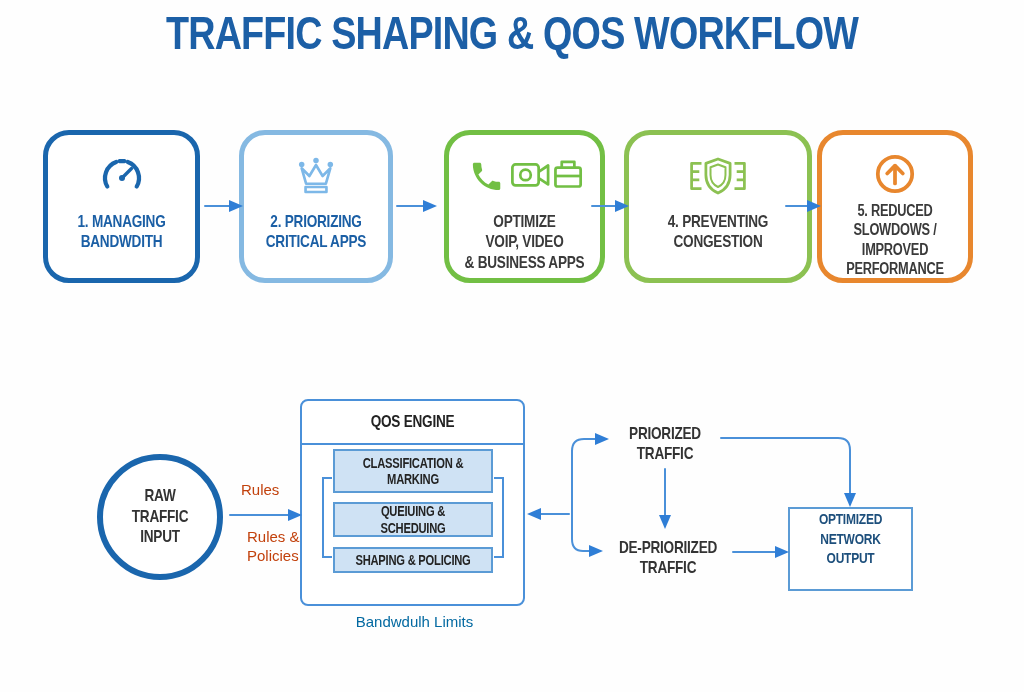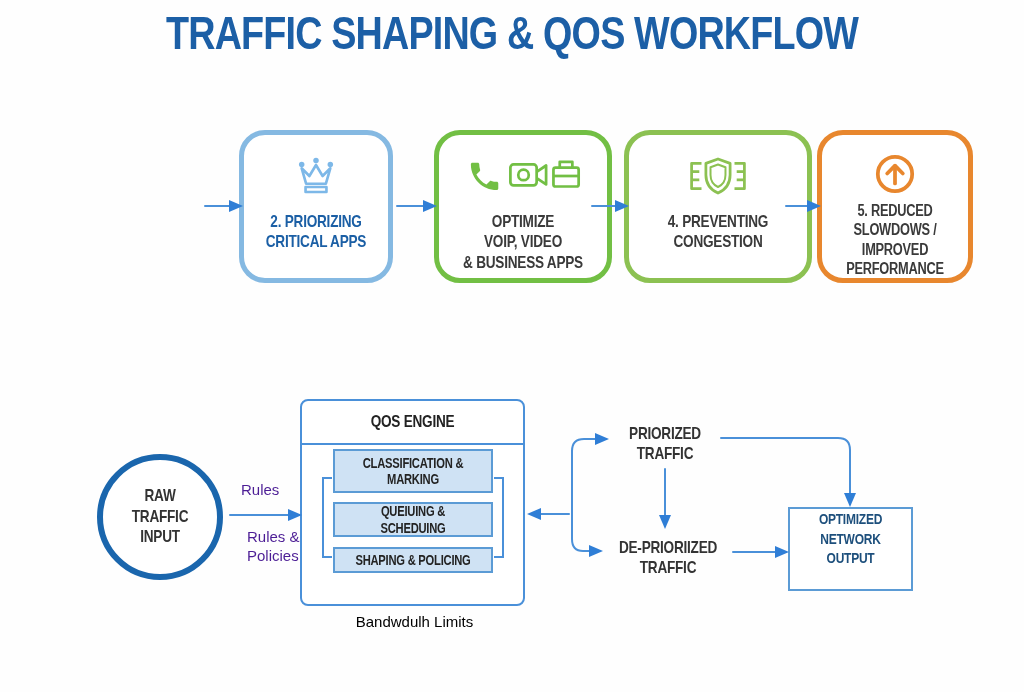--- a/index.html
+++ b/index.html
@@ -14,64 +14,79 @@
   #title{position:absolute;left:0;top:6px;width:1024px;font-size:46px;color:#1c5fa6;
          transform:scaleX(0.82);letter-spacing:-1px;}
   
   .top-box{position:absolute;top:130px;height:153px;background:#fff;border:5px solid;
            border-radius:26px;box-sizing:border-box;display:flex;flex-direction:column;
            align-items:center;}
   .top-box .icon{margin-top:13px;height:56px;display:flex;align-items:center;justify-content:center;}
   .top-box .lbl{font-size:17px;line-height:1.2;margin-top:8px;}
   #box1{left:43px;width:157px;border-color:#1a66ad;}
   #box2{left:239px;width:154px;border-color:#85b9e2;}
-  #box3{left:434px;width:178px;border-color:#72bf44;}
+  #box3{left:444px;width:161px;border-color:#72bf44;}
   #box4{left:624px;width:188px;border-color:#8cc152;}
   #box5{left:817px;width:156px;border-color:#e8872e;}
   #box1 .lbl,#box2 .lbl{color:#1b5fa5;}
   #box3 .lbl,#box4 .lbl,#box5 .lbl{color:#3a3a3a;}
   #box5 .lbl{font-size:16px;margin-top:2px;}
   
   #input-circle{position:absolute;left:97px;top:454px;width:126px;height:126px;border-radius:50%;
     border:6px solid #1a66ad;box-sizing:border-box;background:#fff;display:flex;align-items:center;}
   #input-circle .lbl{font-size:17px;line-height:1.2;color:#333;}
-  .small-note{position:absolute;font-size:15px;color:#4c1d95;line-height:1.25;}
+  .small-note{position:absolute;font-size:15px;color:#c2410c;line-height:1.25;}
   
   #engine{position:absolute;left:300px;top:399px;width:225px;height:207px;background:#fff;
     border:2px solid #4a90d9;border-radius:8px;box-sizing:border-box;}
   #engine-header{height:42px;border-bottom:2px solid #4a90d9;display:flex;align-items:center;}
   #engine-header .lbl{font-size:17px;color:#222;}
   .stage{position:absolute;left:31px;width:160px;background:#cfe2f4;border:2px solid #5b9bd5;
     box-sizing:border-box;display:flex;align-items:center;}
   .stage .lbl{font-size:14px;line-height:1.15;color:#232323;}
   #stage1{top:48px;height:44px;justify-content:flex-end;}
   #stage2{top:101px;height:35px;}
   #stage3{top:146px;height:26px;}
   .bracket{position:absolute;top:76px;width:10px;height:81px;box-sizing:border-box;}
   #bracket-left{left:20px;border-left:2px solid #4a90d9;border-top:2px solid #4a90d9;border-bottom:2px solid #4a90d9;}
   #bracket-right{left:192px;border-right:2px solid #4a90d9;border-top:2px solid #4a90d9;border-bottom:2px solid #4a90d9;}
   #engine-footnote{position:absolute;left:302px;top:613px;width:225px;text-align:center;
-    font-size:15px;color:#000000;}
+    font-size:15px;color:#0369a1;}
   
   .flow-label{position:absolute;font-size:17px;line-height:1.15;color:#333;}
   #priorized{left:603px;top:424px;width:124px;}
   #depriorized{left:601px;top:538px;width:134px;}
   #output-box{position:absolute;left:788px;top:507px;width:125px;height:84px;background:#fff;
     border:2px solid #5b9bd5;box-sizing:border-box;display:flex;align-items:flex-start;}
   #output-box .lbl{font-size:15px;line-height:1.3;color:#1d4f7c;}
   svg.icon-svg{display:block;}
   #arrow-overlay{position:absolute;left:0;top:0;pointer-events:none;}
 </style>
 </head>
 <body>
 
 <div id="canvas">
 
   <div id="title" class="cnd">TRAFFIC SHAPING &amp; QOS WORKFLOW</div>
 
+  <div class="top-box" id="box1">
+    <div class="icon">
+      <svg class="icon-svg" width="52" height="48" viewBox="0 0 48 48">
+        <g stroke="#1a66ad" stroke-width="4.2" fill="none" stroke-linecap="round">
+          <path d="M9.3 34.5 A17 17 0 0 1 18.2 10"></path>
+          <path d="M21.6 9.2 A17 17 0 0 1 26.4 9.2"></path>
+          <path d="M29.8 10 A17 17 0 0 1 38.7 34.5"></path>
+          <path d="M24 26 L33.5 16.5" stroke-width="3.4"></path>
+        </g>
+        <circle cx="24" cy="26" r="3" fill="#1a66ad"></circle>
+      </svg>
+    </div>
+    <div class="lbl cnd pre">1. MANAGING
+BANDWDITH</div>
+  </div>
 
   <div class="top-box" id="box2">
     <div class="icon">
       <svg class="icon-svg" width="54" height="44" viewBox="0 0 48 40">
         <g fill="#7db8e8">
           <circle cx="11" cy="9.5" r="2.5"></circle>
             <circle cx="24" cy="6" r="2.5"></circle>
             <circle cx="37" cy="9.5" r="2.5"></circle>
         </g>
         <g stroke="#7db8e8" stroke-width="2.4" fill="none" stroke-linejoin="round">

